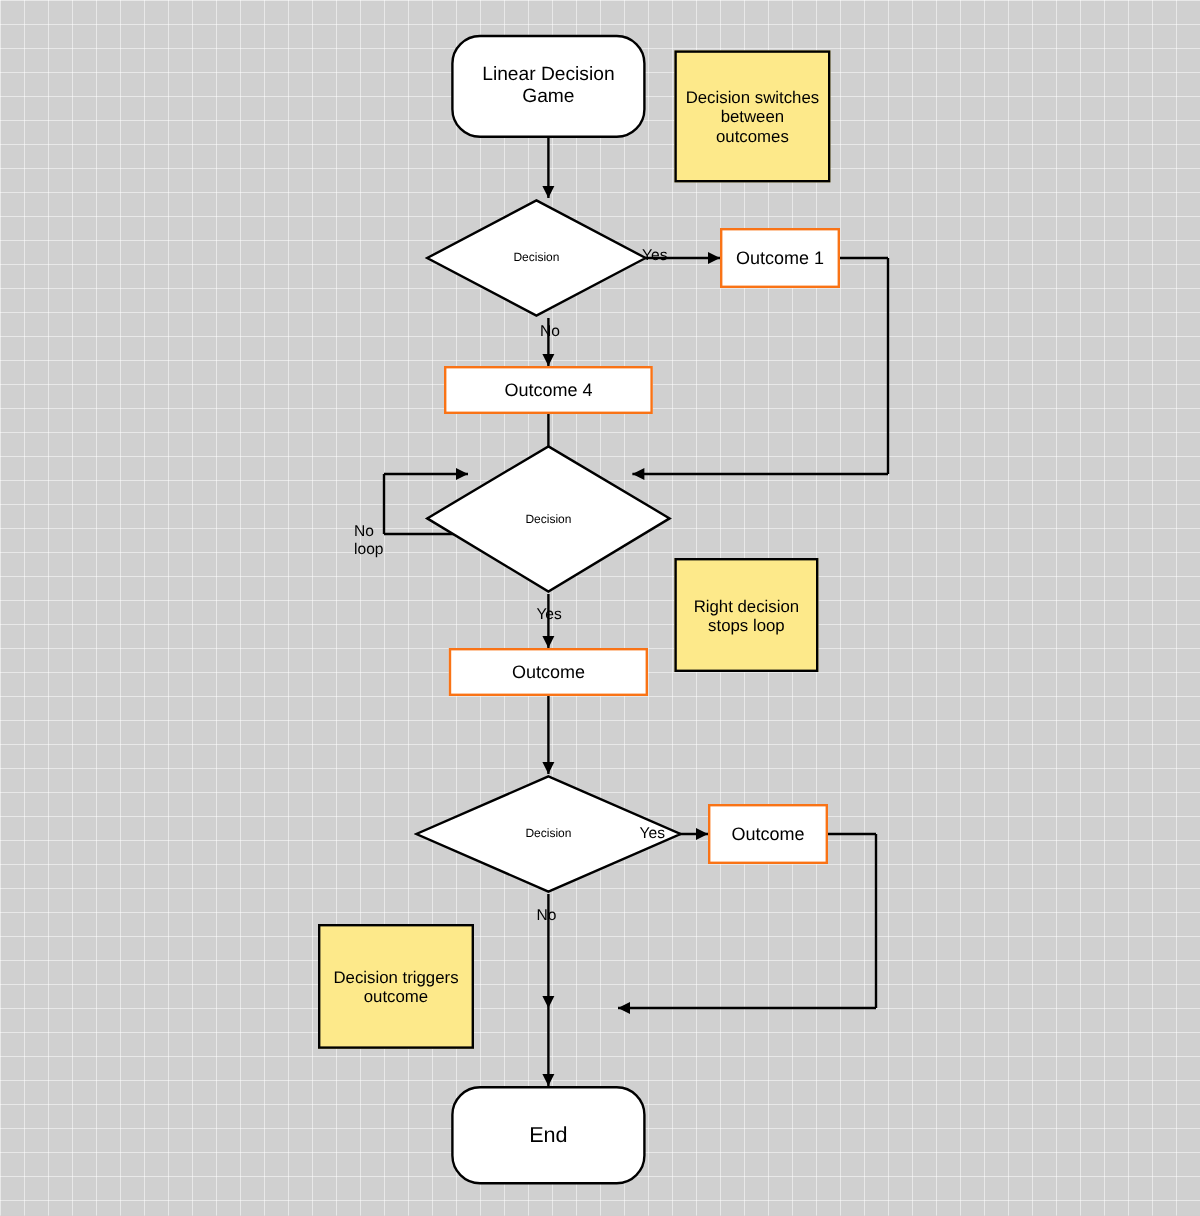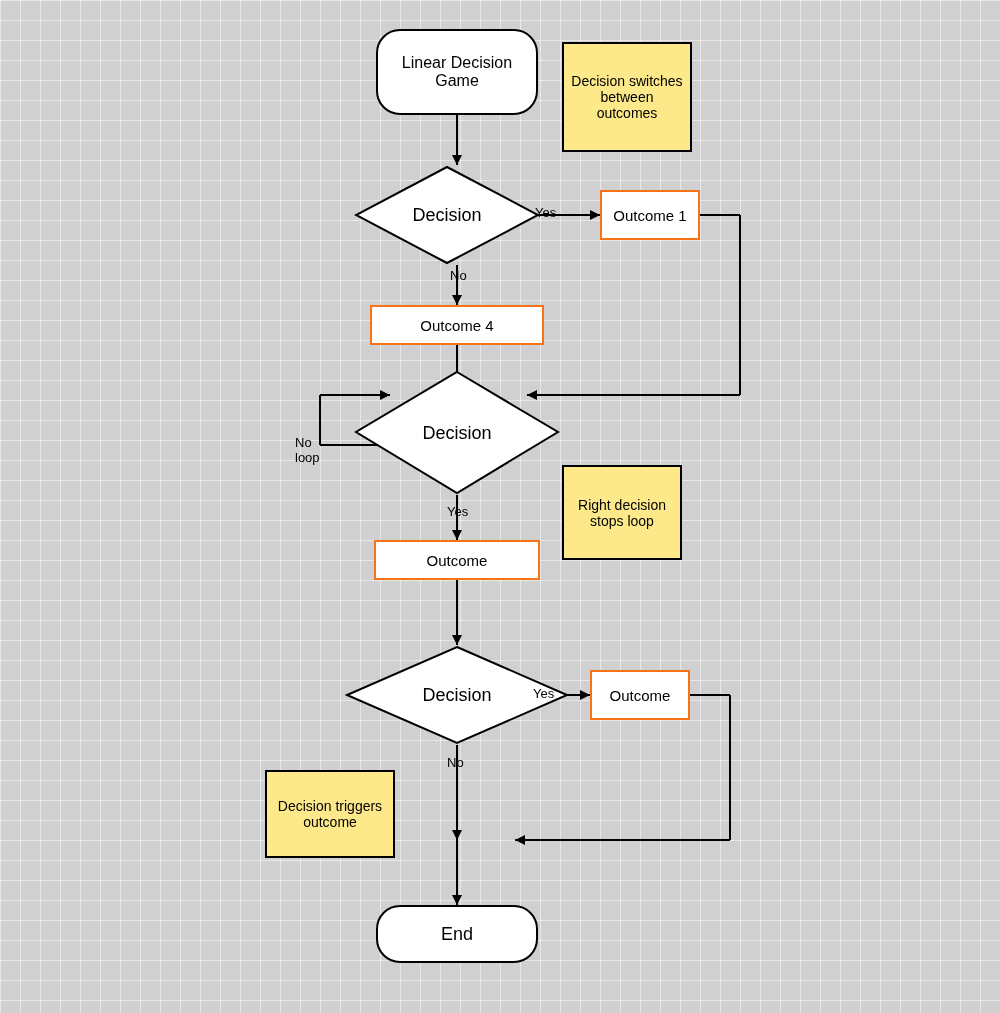--- a/index.html
+++ b/index.html
@@ -55,21 +55,21 @@
       display: flex;
       align-items: center;
       justify-content: center;
     }
     .diamond-text {
       position: absolute;
       top: 50%;
       left: 50%;
       transform: translate(-50%, -50%);
       text-align: right;
-      font-size: 18px;
+      font-size: 10px;
       pointer-events: none;
     }
 
     
     .note {
       position: absolute;
       border: 2px solid #000;
       background: #fde98a;
       display: flex;
       align-items: center;
@@ -159,27 +159,27 @@
 
   <div class="diamond-wrapper" style="left:345px;top:645px;width:224px;height:100px;">
     <svg width="224" height="100">
       <polygon points="112,2 222,50 112,98 2,50" fill="white" stroke="#000" stroke-width="2"></polygon>
     </svg>
     <div class="diamond-text">Decision</div>
   </div>
 
   <div class="process" style="left:590px;top:670px;width:100px;height:50px;">Outcome</div>
 
-  <div class="terminal" style="left:376px;top:905px;width:162px;height:58px;font-size:18px;">End</div>
+  <div class="terminal" style="left:376px;top:905px;width:162px;height:82px;font-size:18px;">End</div>
 
   <div class="note" style="left:562px;top:42px;width:130px;height:110px;font-size:14px;">Decision switches between outcomes</div>
 
   <div class="note" style="left:562px;top:465px;width:120px;height:95px;font-size:14px;">Right decision stops loop</div>
 
-  <div class="note" style="left:265px;top:770px;width:130px;height:88px;font-size:14px;">Decision triggers outcome</div>
+  <div class="note" style="left:265px;top:770px;width:130px;height:104px;font-size:14px;">Decision triggers outcome</div>
 
   <div class="label" style="left:535px;top:205px;">Yes</div>
   <div class="label" style="left:450px;top:268px;">No</div>
   <div class="label" style="left:295px;top:435px;">No</div>
   <div class="label" style="left:295px;top:450px;">loop</div>
   <div class="label" style="left:447px;top:504px;">Yes</div>
   <div class="label" style="left:533px;top:686px;">Yes</div>
   <div class="label" style="left:447px;top:755px;">No</div>
 </div>
 

